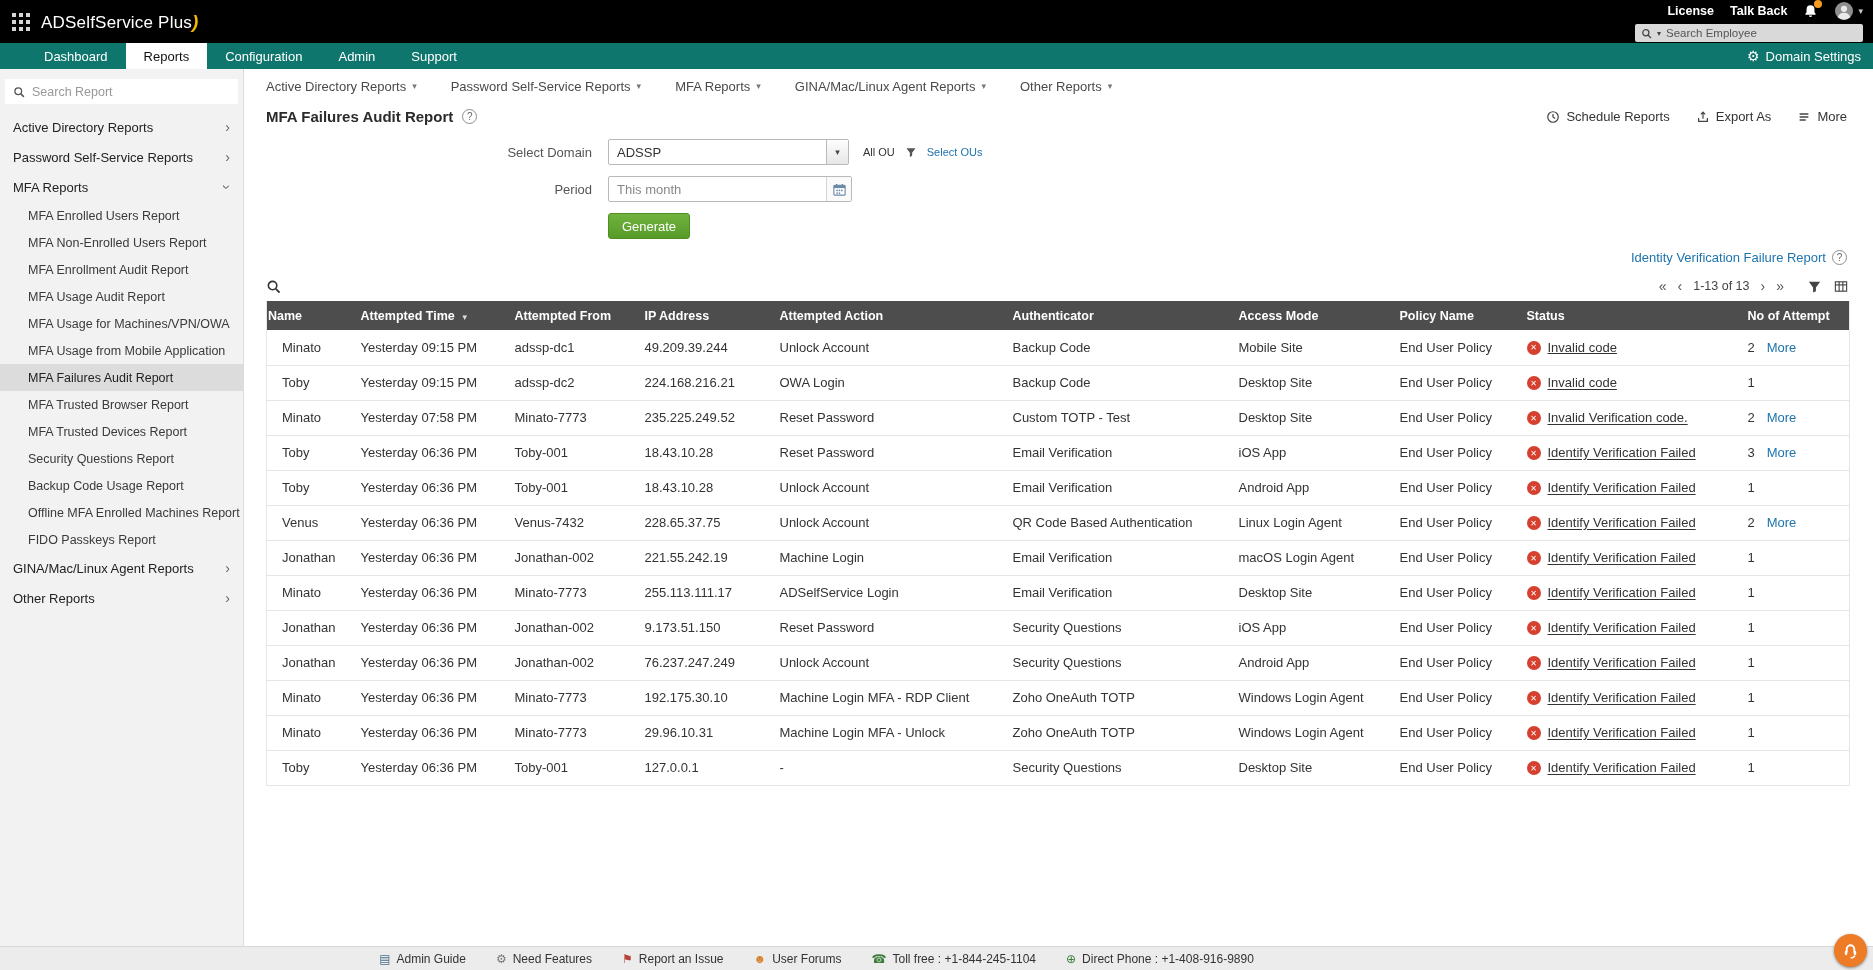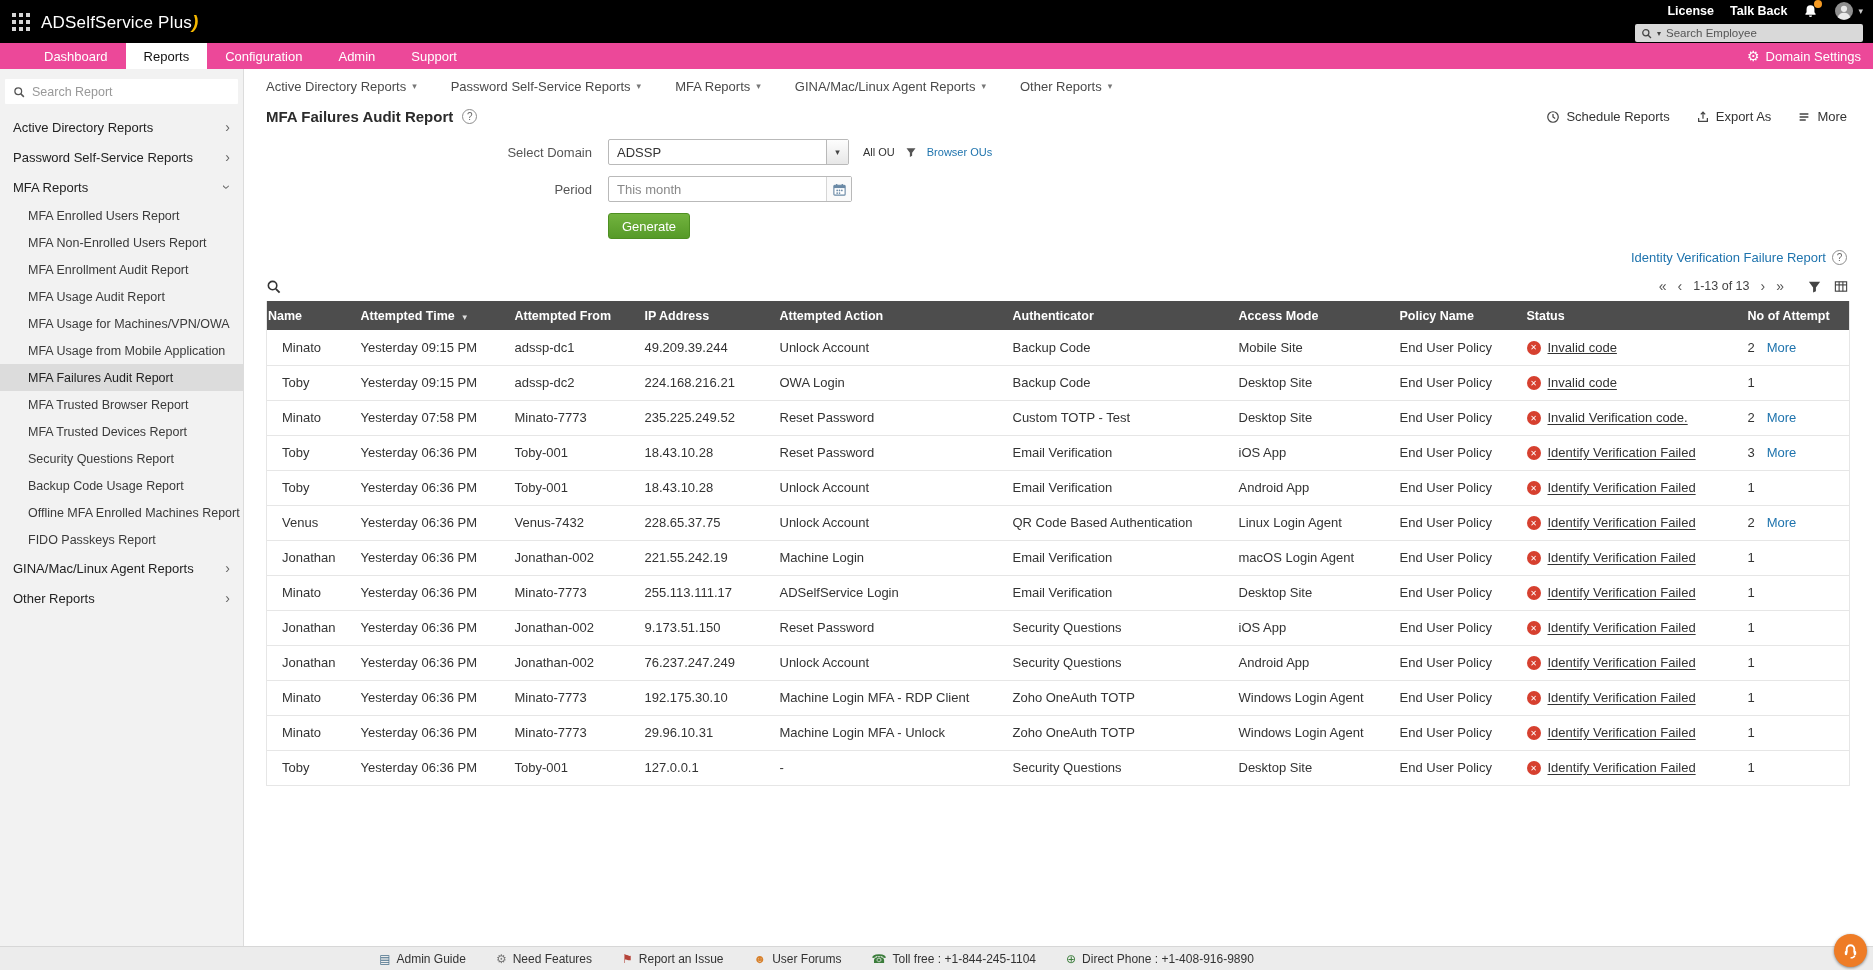--- a/index.html
+++ b/index.html
@@ -19,21 +19,21 @@
   .bell-wrap { position:relative; width:15px; height:16px; cursor:pointer; }
   .bell-badge { position:absolute; top:-3px; right:-4px; width:8px; height:8px; border-radius:50%; background:#f59a23; }
   .avatar-wrap { display:flex; align-items:center; gap:4px; cursor:pointer; }
   .avatar-caret { color:#ccc; font-size:9px; }
   .emp-search { width:228px; height:18px; background:#d9d9d9; border-radius:2px; display:flex; align-items:center; gap:5px; padding:0 6px; }
   .emp-search .mini-caret { font-size:8px; color:#444; }
   .emp-search input { flex:1; border:none; outline:none; background:transparent; font-size:11.5px; color:#333; font-family:inherit; }
   .emp-search input::placeholder { color:#555; }
 
   
-  .tabbar { height:26px; background:#ec4899; display:flex; align-items:stretch; padding-left:26px; }
+  .tabbar { height:26px; background:#0f766e; display:flex; align-items:stretch; padding-left:26px; }
   .tab { padding:0 18px; display:flex; align-items:center; color:#fff; font-size:13px; cursor:pointer; }
   .tab.active { background:#fff; color:#111; }
   .domain-settings { margin-left:auto; margin-right:12px; display:flex; align-items:center; gap:6px; color:#fff; font-size:13px; cursor:pointer; }
   .gear-glyph { font-size:14px; color:#fff; }
 
   
   .layout { display:flex; height:877px; }
   .sidebar { width:244px; background:#f2f2f2; border-right:1px solid #dcdcdc; overflow:hidden; }
   .side-search { margin:10px 5px 8px; background:#fff; height:25px; display:flex; align-items:center; gap:7px; padding:0 8px; border-radius:1px; }
   .side-search input { flex:1; border:none; outline:none; font-size:12.5px; color:#333; font-family:inherit; background:transparent; }
@@ -261,21 +261,21 @@
         <div class="form-label">Select Domain</div>
         <div class="select-box">
           <span class="value">ADSSP</span>
           <span class="dd">▾</span>
         </div>
         <div class="ou-group">
           <span>All OU</span>
           <svg width="12" height="12" viewBox="0 0 16 16">
               <path fill="#555" d="M2 3h12L9.5 9v4l-3 1.5V9z"></path>
             </svg>
-          <span class="link-blue">Browser OUs</span>
+          <span class="link-blue">Select OUs</span>
         </div>
       </div>
       <div class="form-row">
         <div class="form-label">Period</div>
         <div class="period-box">
           <span class="value">This month</span>
           <span class="cal-btn">
             <svg width="15" height="15" viewBox="0 0 16 16">
                 <rect x="2" y="3.5" width="12" height="10.5" rx="1" fill="#fff" stroke="#6a89a5" stroke-width="1.2"></rect>
                 <rect x="2" y="3.5" width="12" height="3" fill="#6a89a5"></rect>

